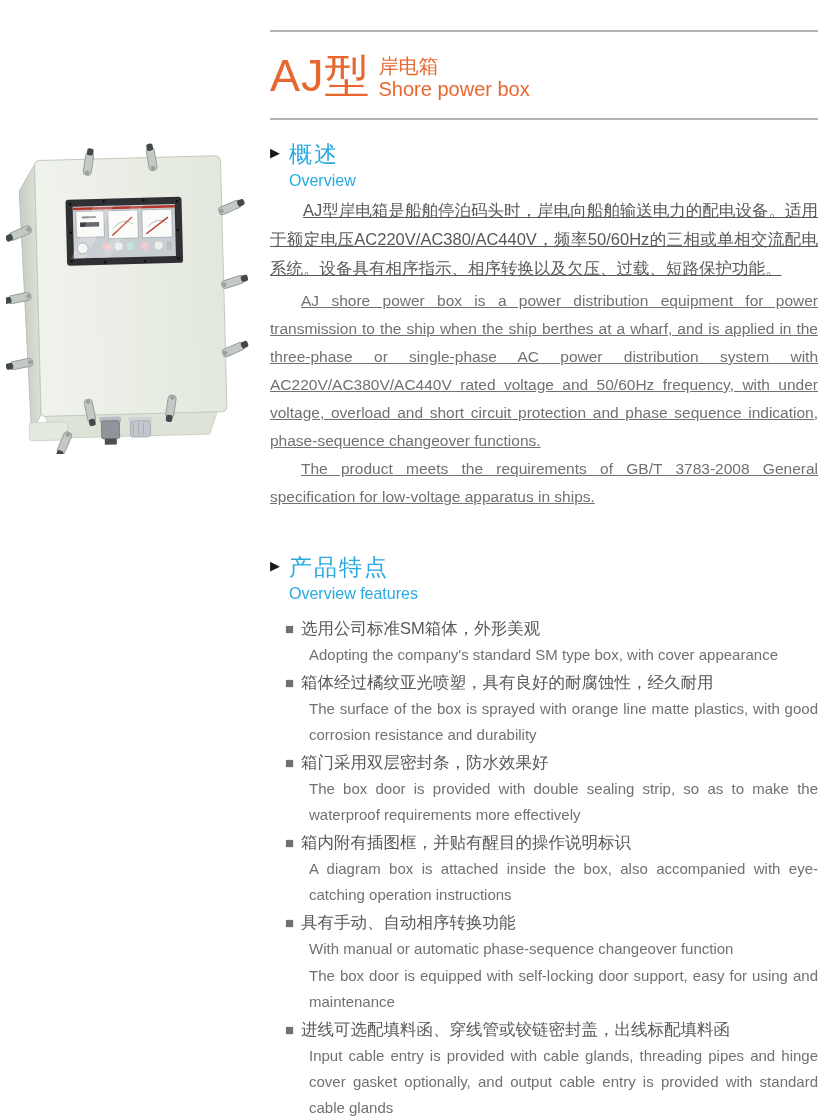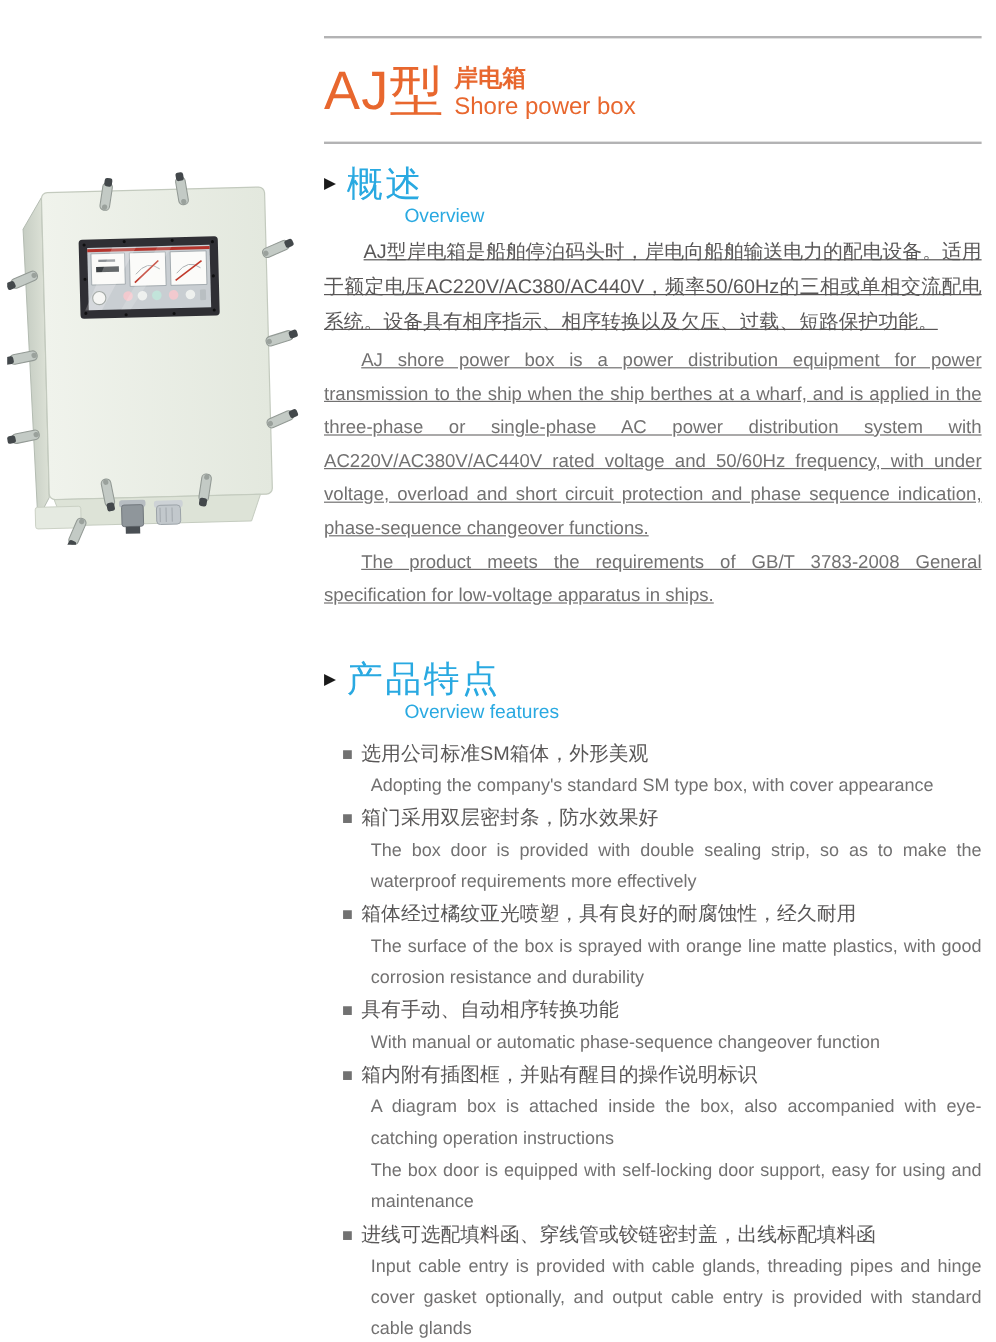--- a/index.html
+++ b/index.html
@@ -10,28 +10,28 @@
 
   .content{position:absolute;left:270px;top:0;width:548px;}
 
   .rule{border-top:2px solid #b3b3b4;height:0;}
   .rule-top{margin-top:30px;}
   .rule-title{margin-top:10px;}
 
   .title-row{display:flex;align-items:flex-start;margin-top:16px;height:60px;}
   .model{font-size:45px;line-height:56px;color:#e8672e;letter-spacing:1px;}
   .subtitle{display:flex;flex-direction:column;margin-left:8px;margin-top:6px;}
-  .sub-cn{font-size:20px;font-weight:bold;color:#e8672e;line-height:24px;}
+  .sub-cn{font-size:20px;font-weight:normal;color:#e8672e;line-height:24px;}
   .sub-en{font-size:20px;color:#e8672e;line-height:22px;}
 
   .section-head{display:flex;align-items:flex-start;margin-top:18px;}
   .marker{font-size:13px;color:#1a1a1a;line-height:30px;width:19px;flex:0 0 19px;}
   .head-text{display:flex;flex-direction:column;}
-  .head-cn{font-size:30px;color:#29a9e1;line-height:32px;letter-spacing:2px;}
-  .head-en{font-size:16px;color:#29a9e1;line-height:21px;margin-left:48px;}
+  .head-cn{font-size:23px;color:#29a9e1;line-height:32px;letter-spacing:2px;}
+  .head-en{font-size:16px;color:#29a9e1;line-height:21px;}
 
   .para{margin:0;text-align:justify;text-decoration:underline;}
   .cn{font-size:16.5px;line-height:29px;color:#595757;}
   .cn.para{text-indent:2em;}
   .first-cn{margin-top:5px;}
   .en{font-size:15.5px;line-height:28px;color:#727171;}
   .en.para{text-indent:2em;}
   .first-en{margin-top:4px;}
 
   .features-head{margin-top:40px;}
@@ -186,40 +186,40 @@
     </div>
 
     <div class="feature-list">
 
       <div class="feature">
         <div class="f-cn"><span class="bullet">■</span><span>选用公司标准SM箱体，外形美观</span></div>
         <div class="f-en">Adopting the company's standard SM type box, with cover appearance</div>
       </div>
 
       <div class="feature">
+        <div class="f-cn"><span class="bullet">■</span><span>箱体经过橘纹亚光喷塑，具有良好的耐腐蚀性，经久耐用</span></div>
+        <div class="f-en">The surface of the box is sprayed with orange line matte plastics, with good corrosion resistance and durability</div>
+      </div>
+
+      <div class="feature">
         <div class="f-cn"><span class="bullet">■</span><span>箱门采用双层密封条，防水效果好</span></div>
         <div class="f-en">The box door is provided with double sealing strip, so as to make the waterproof requirements more effectively</div>
       </div>
 
       <div class="feature">
-        <div class="f-cn"><span class="bullet">■</span><span>箱体经过橘纹亚光喷塑，具有良好的耐腐蚀性，经久耐用</span></div>
-        <div class="f-en">The surface of the box is sprayed with orange line matte plastics, with good corrosion resistance and durability</div>
+        <div class="f-cn"><span class="bullet">■</span><span>箱内附有插图框，并贴有醒目的操作说明标识</span></div>
+        <div class="f-en">A diagram box is attached inside the box, also accompanied with eye-catching operation instructions</div>
       </div>
 
       <div class="feature">
         <div class="f-cn"><span class="bullet">■</span><span>具有手动、自动相序转换功能</span></div>
         <div class="f-en">With manual or automatic phase-sequence changeover function</div>
       </div>
 
       <div class="feature">
-        <div class="f-cn"><span class="bullet">■</span><span>箱内附有插图框，并贴有醒目的操作说明标识</span></div>
-        <div class="f-en">A diagram box is attached inside the box, also accompanied with eye-catching operation instructions</div>
-      </div>
-
-      <div class="feature">
         <div class="f-en">The box door is equipped with self-locking door support, easy for using and maintenance</div>
       </div>
 
       <div class="feature">
         <div class="f-cn"><span class="bullet">■</span><span>进线可选配填料函、穿线管或铰链密封盖，出线标配填料函</span></div>
         <div class="f-en">Input cable entry is provided with cable glands, threading pipes and hinge cover gasket optionally, and output cable entry is provided with standard cable glands</div>
       </div>
 
     </div>
   </div>

